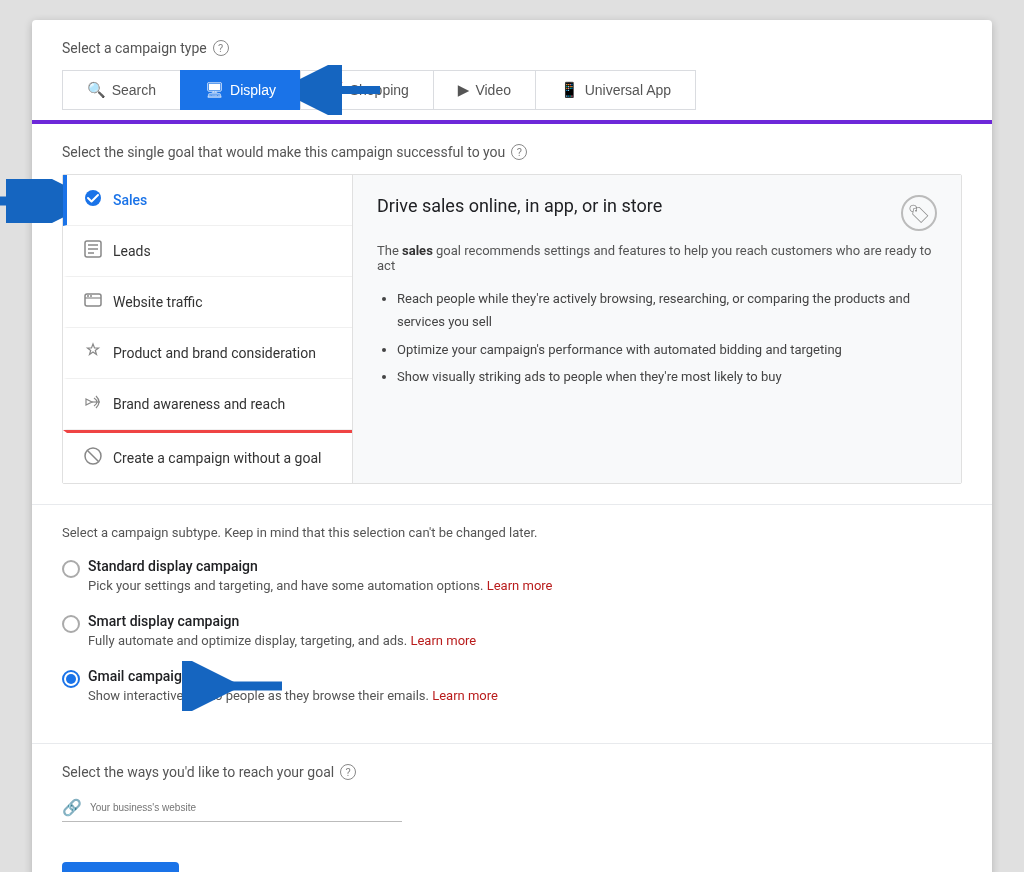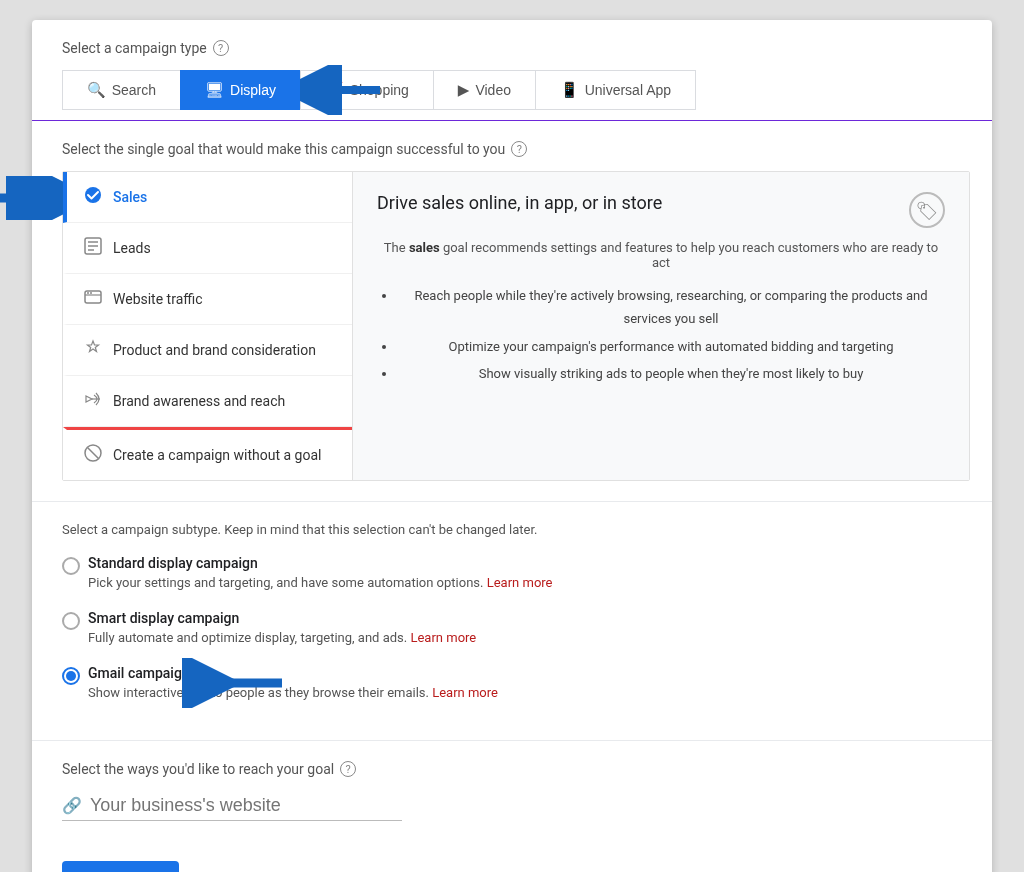--- a/index.html
+++ b/index.html
@@ -17,21 +17,21 @@
     .main-card {
       background: #fff;
       border-radius: 4px;
       box-shadow: 0 2px 8px rgba(0,0,0,0.2);
       width: 960px;
       padding: 0 0 30px 0;
     }
     
     .section-campaign-type {
       padding: 20px 30px 10px 30px;
-      border-bottom: 1px solid #6d28d9;
+      border-bottom: 4px solid #6d28d9;
     }
     .section-title {
       font-size: 14px;
       color: #555;
       margin-bottom: 14px;
       display: flex;
       align-items: center;
       gap: 6px;
     }
     .help-icon {
@@ -70,22 +70,21 @@
       color: #fff;
       border-color: #1a73e8;
       font-weight: 500;
     }
     .tab-icon {
       font-size: 15px;
     }
 
     
     .section-goal {
-      padding: 20px 22px 20px 30px;
-      text-align: center;
+      padding: 20px 30px 20px 30px;
     }
     .goal-layout {
       display: flex;
       gap: 0;
       border: 1px solid #e0e0e0;
       border-radius: 2px;
       margin-top: 12px;
     }
     .goal-list {
       width: 290px;
@@ -239,21 +238,21 @@
       padding: 4px 0;
     }
     .url-icon {
       color: #888;
       font-size: 16px;
       margin-right: 8px;
     }
     .url-input {
       border: none;
       outline: none;
-      font-size: 18px;
+      font-size: 10px;
       color: #a16207;
       background: transparent;
       width: 100%;
     }
 
     
     .footer-btns {
       padding: 20px 30px 0 30px;
       display: flex;
       align-items: center;

